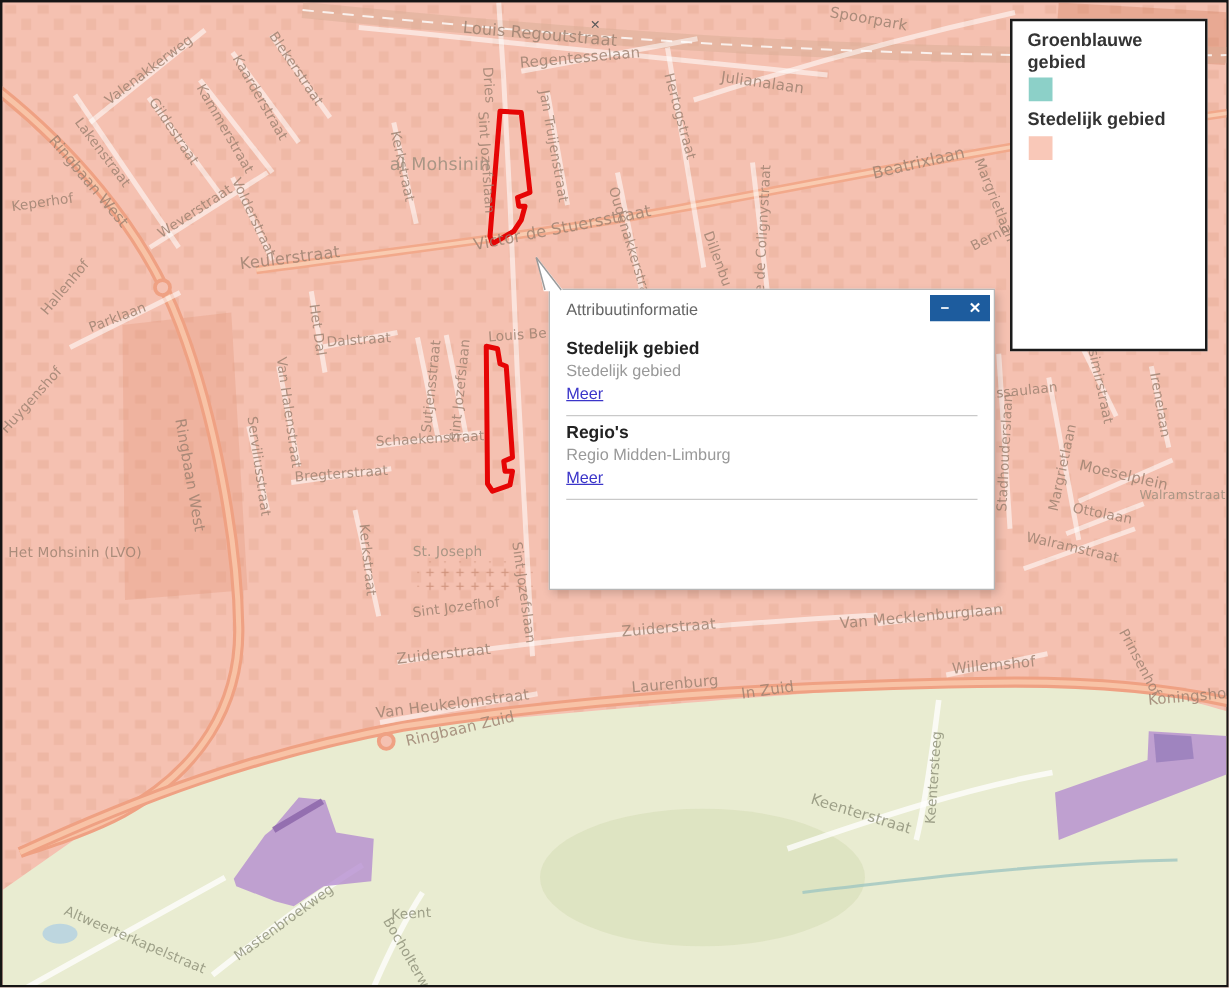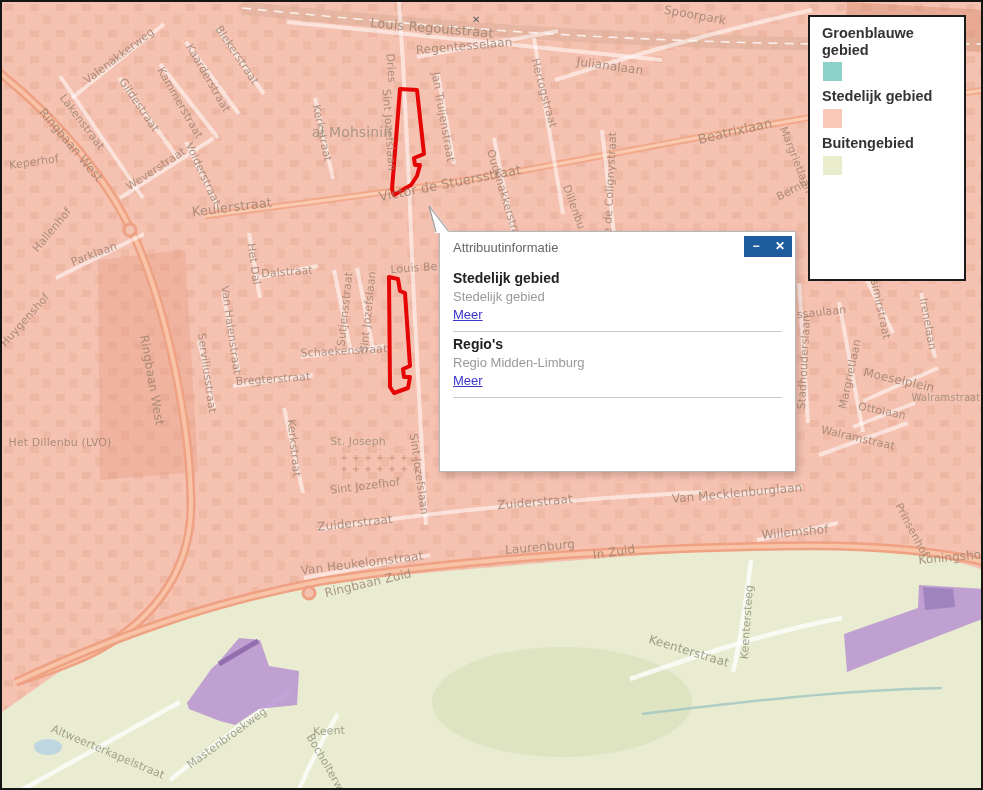--- a/index.html
+++ b/index.html
@@ -174,21 +174,21 @@
       <span class="map-label" style="left: 32px; top: 160px; font-size: 11px; transform: translate(-50%, -50%) rotate(-8deg);">Keperhof</span>
       <span class="map-label" style="left: 50px; top: 228px; font-size: 11px; transform: translate(-50%, -50%) rotate(-50deg);">Hallenhof</span>
       <span class="map-label" style="left: 154px; top: 167px; font-size: 11px; transform: translate(-50%, -50%) rotate(-33deg);">Weverstraat</span>
       <span class="map-label" style="left: 201px; top: 172px; font-size: 11px; transform: translate(-50%, -50%) rotate(65deg);">Volderstraat</span>
       <span class="map-label" style="left: 230px; top: 205px; font-size: 13px; transform: translate(-50%, -50%) rotate(-7deg);">Keulerstraat</span>
       <span class="map-label" style="left: 320px; top: 131px; font-size: 11px; transform: translate(-50%, -50%) rotate(78deg);">Kerkstraat</span>
       <span class="map-label" style="left: 252px; top: 262px; font-size: 11px; transform: translate(-50%, -50%) rotate(82deg);">Het Dal</span>
       <span class="map-label" style="left: 285px; top: 270px; font-size: 11px; transform: translate(-50%, -50%) rotate(-4deg);">Dalstraat</span>
       <span class="map-label" style="left: 92px; top: 252px; font-size: 11px; transform: translate(-50%, -50%) rotate(-21deg);">Parklaan</span>
       <span class="map-label" style="left: 23px; top: 318px; font-size: 11px; transform: translate(-50%, -50%) rotate(-48deg);">Huygenshof</span>
-      <span class="map-label" style="left: 58px; top: 440px; font-size: 11px; transform: translate(-50%, -50%) rotate(0deg);">Het Dillenbu (LVO)</span>
+      <span class="map-label" style="left: 58px; top: 440px; font-size: 11px; transform: translate(-50%, -50%) rotate(0deg);">Het Mohsinin (LVO)</span>
       <span class="map-label" style="left: 229px; top: 328px; font-size: 11px; transform: translate(-50%, -50%) rotate(82deg);">Van Halenstraat</span>
       <span class="map-label" style="left: 205px; top: 371px; font-size: 11px; transform: translate(-50%, -50%) rotate(82deg);">Serviliusstraat</span>
       <span class="map-label" style="left: 271px; top: 377px; font-size: 11px; transform: translate(-50%, -50%) rotate(-4deg);">Bregterstraat</span>
       <span class="map-label" style="left: 343px; top: 307px; font-size: 11px; transform: translate(-50%, -50%) rotate(-84deg);">Sutjensstraat</span>
       <span class="map-label" style="left: 366px; top: 310px; font-size: 11px; transform: translate(-50%, -50%) rotate(-84deg);">Sint Jozefslaan</span>
       <span class="map-label" style="left: 342px; top: 349px; font-size: 11px; transform: translate(-50%, -50%) rotate(-3deg);">Schaekenstraat</span>
       <span class="map-label" style="left: 292px; top: 446px; font-size: 11px; transform: translate(-50%, -50%) rotate(84deg);">Kerkstraat</span>
       <span class="map-label" style="left: 356px; top: 439px; font-size: 11px; transform: translate(-50%, -50%) rotate(0deg); color: rgb(154, 141, 124);">St. Joseph</span>
       <span class="map-label" style="left: 363px; top: 484px; font-size: 11px; transform: translate(-50%, -50%) rotate(-7deg);">Sint Jozefhof</span>
       <span class="map-label" style="left: 417px; top: 472px; font-size: 11px; transform: translate(-50%, -50%) rotate(82deg);">Sint Jozefslaan</span>
@@ -267,20 +267,16 @@
   <div class="legend">
     <div>
         <div class="legend-item">
           <div class="legend-label">Groenblauwe gebied</div>
           <div class="legend-swatch" style="background: rgb(140, 208, 200);"></div>
         </div>
         <div class="legend-item">
           <div class="legend-label">Stedelijk gebied</div>
           <div class="legend-swatch" style="background: rgb(249, 200, 184);"></div>
         </div>
-        <div class="legend-item">
-          <div class="legend-label">Buitengebied</div>
-          <div class="legend-swatch" style="background: rgb(234, 237, 203);"></div>
-        </div>
       </div>
   </div>
 
 </div>
 
 </body></html>

